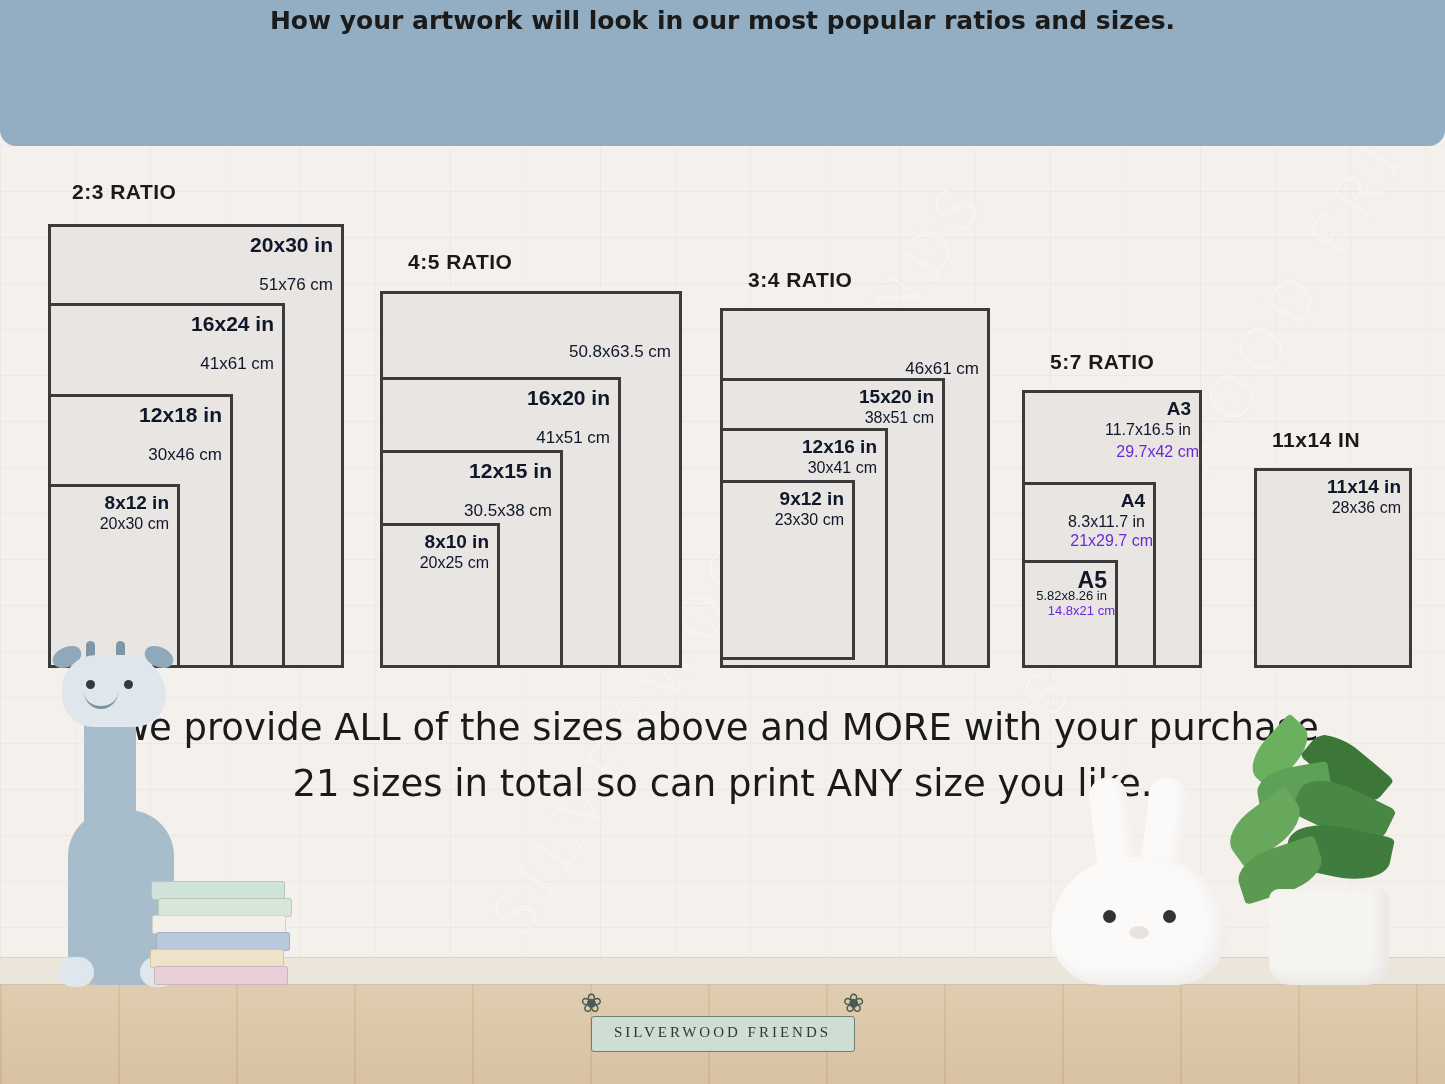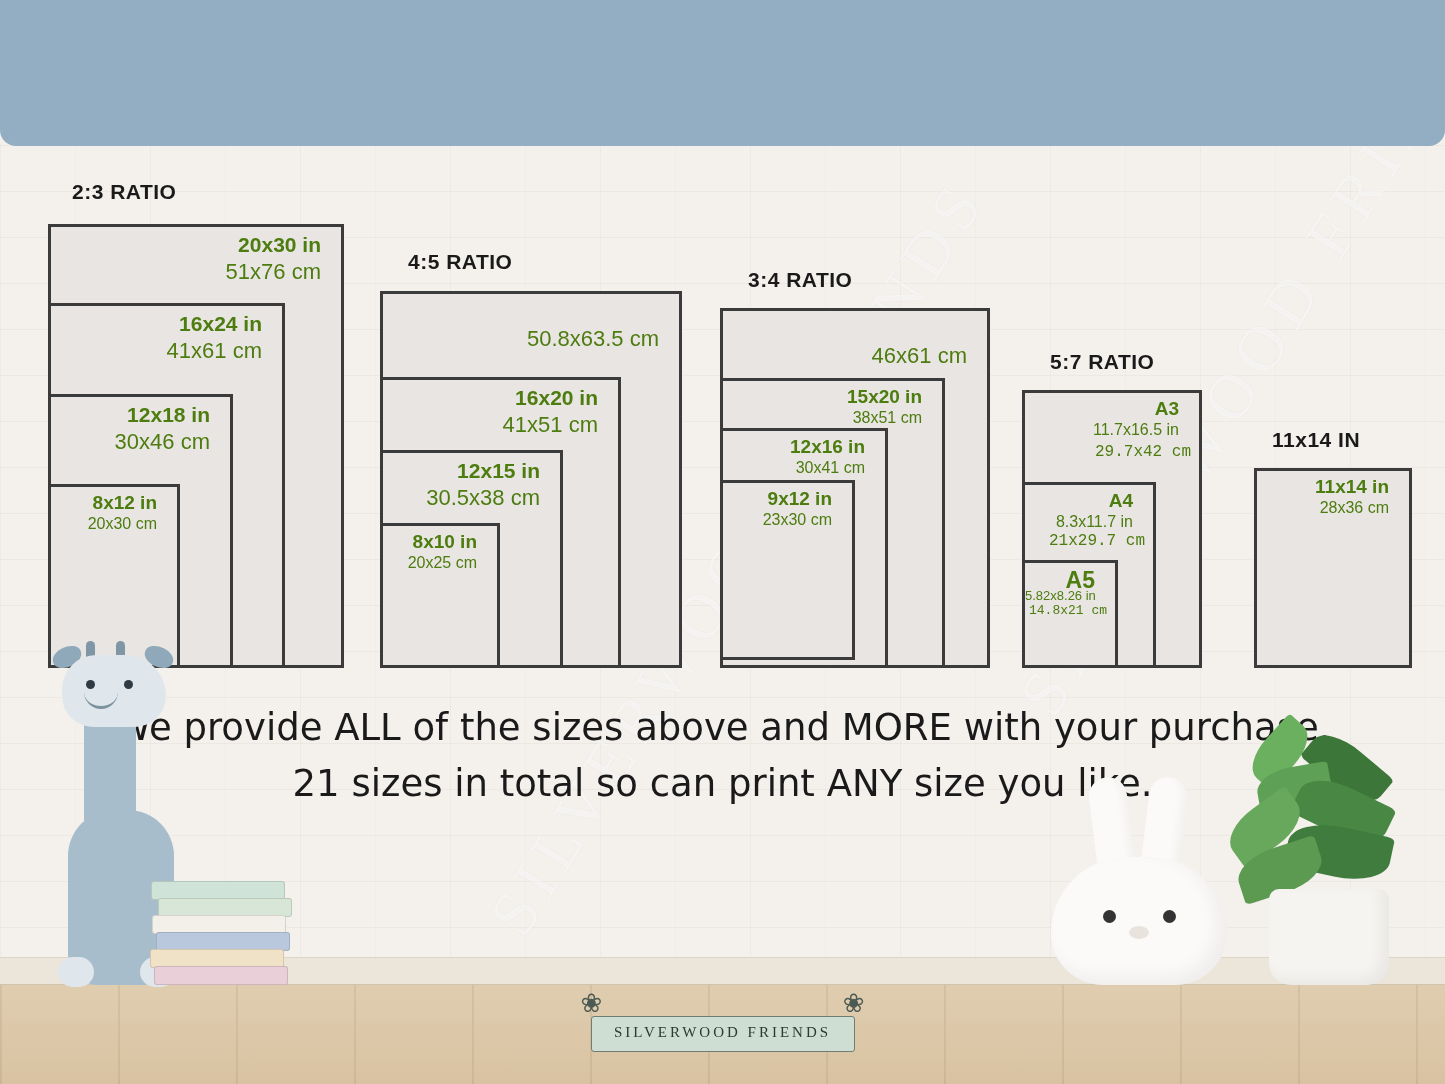--- a/index.html
+++ b/index.html
@@ -125,47 +125,45 @@
   .frame {
     position: absolute;
     box-sizing: border-box;
     border: 3px solid #3b3b3b;
     background: #e8e5e2;
   }
   .frame .lbl {
     position: absolute;
     left: 0; right: 0;
     text-align: right;
-    padding-right: 20px;
-    color: #4d7c0f;
+    padding-right: 8px;
+    color: #0f172a;
     white-space: nowrap;
   }
   .frame .in {
     font-size: 21px;
     font-weight: 700;
     top: 6px;
   }
   .frame .cm {
-    font-size: 22px;
+    font-size: 17px;
     font-weight: 400;
-    top: 32px;
+    top: 48px;
   }
   .frame.small .in { font-size: 19px; top: 5px; }
   .frame.small .cm { font-size: 16px; top: 28px; }
   .frame.tiny .in { font-size: 23px; top: 4px; }
   .frame.tiny .cm { font-size: 13px; top: 25px; line-height: 15px; }
   .frame.tiny .cm2 { font-size: 13px; top: 40px; }
   .frame .cm2 {
     position: absolute;
     left: 0; right: 0;
     text-align: right;
-    padding-right: 8px;
-    white-space: nowrap;
-    color: #4d7c0f;
-    font-family: Liberation Mono, monospace;
+    white-space: nowrap;
+    color: #6d28d9;
   }
 
   
   #promo {
     position: absolute;
     left: 0; right: 0;
     top: 700px;
     text-align: center;
     color: #1a1a1a;
     font-family: "DejaVu Sans", sans-serif;
@@ -311,20 +309,21 @@
 <div id="room">
   <div id="bricks"></div>
   <div id="baseboard"></div>
   <div id="floor"></div>
 </div>
 
 <div class="watermark" id="wm1">SILVERWOOD FRIENDS</div>
 <div class="watermark" id="wm2">SILVERWOOD FRIENDS</div>
 
 <div id="header">
+  <div class="subtitle">How your artwork will look in our most popular ratios and sizes.</div>
 </div>
 
 <div class="group" style="left:0;top:0;">
   <div class="group-label" style="left:72px; top:180px;">2:3 RATIO</div>
 
   <div class="frame" style="left:48px; top:224px; width:296px; height:444px;">
     <div class="lbl in">20x30 in</div>
     <div class="lbl cm">51x76 cm</div>
   </div>
   <div class="frame" style="left:48px; top:303px; width:237px; height:365px;">

